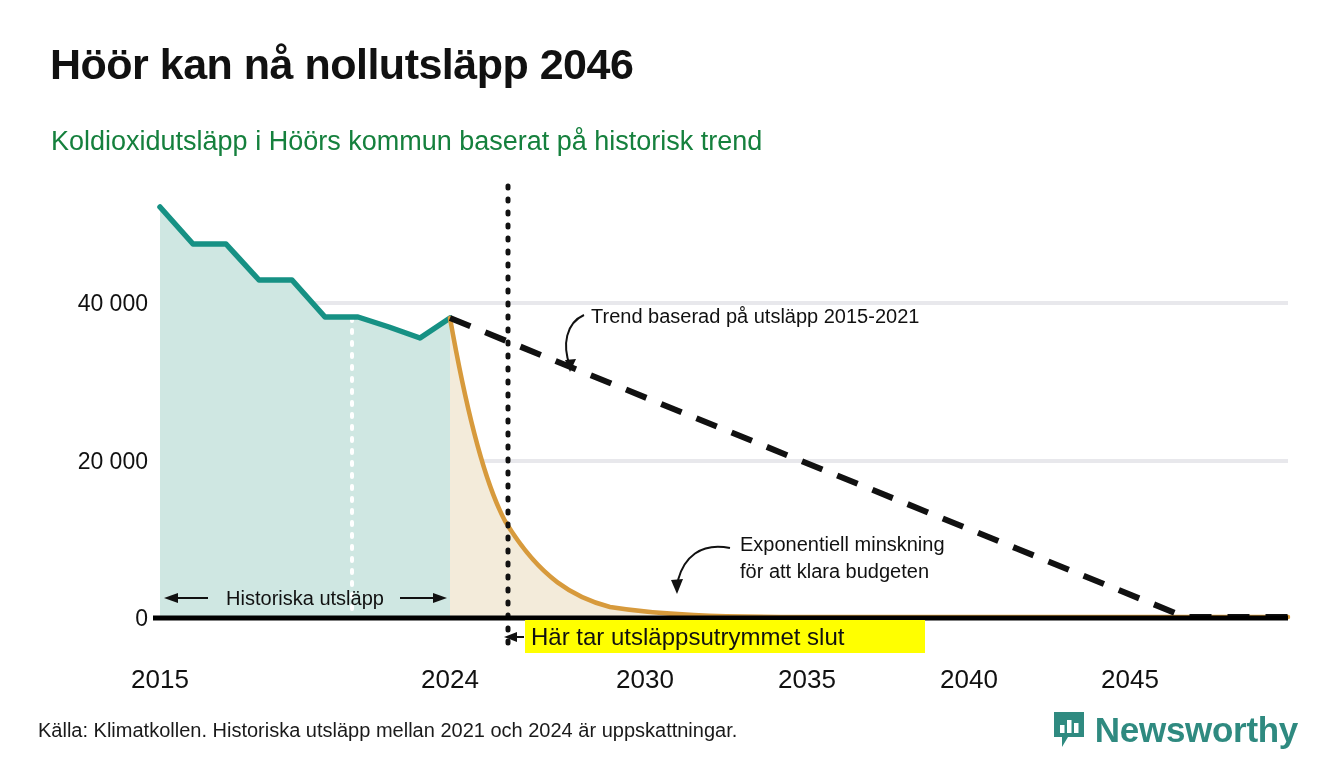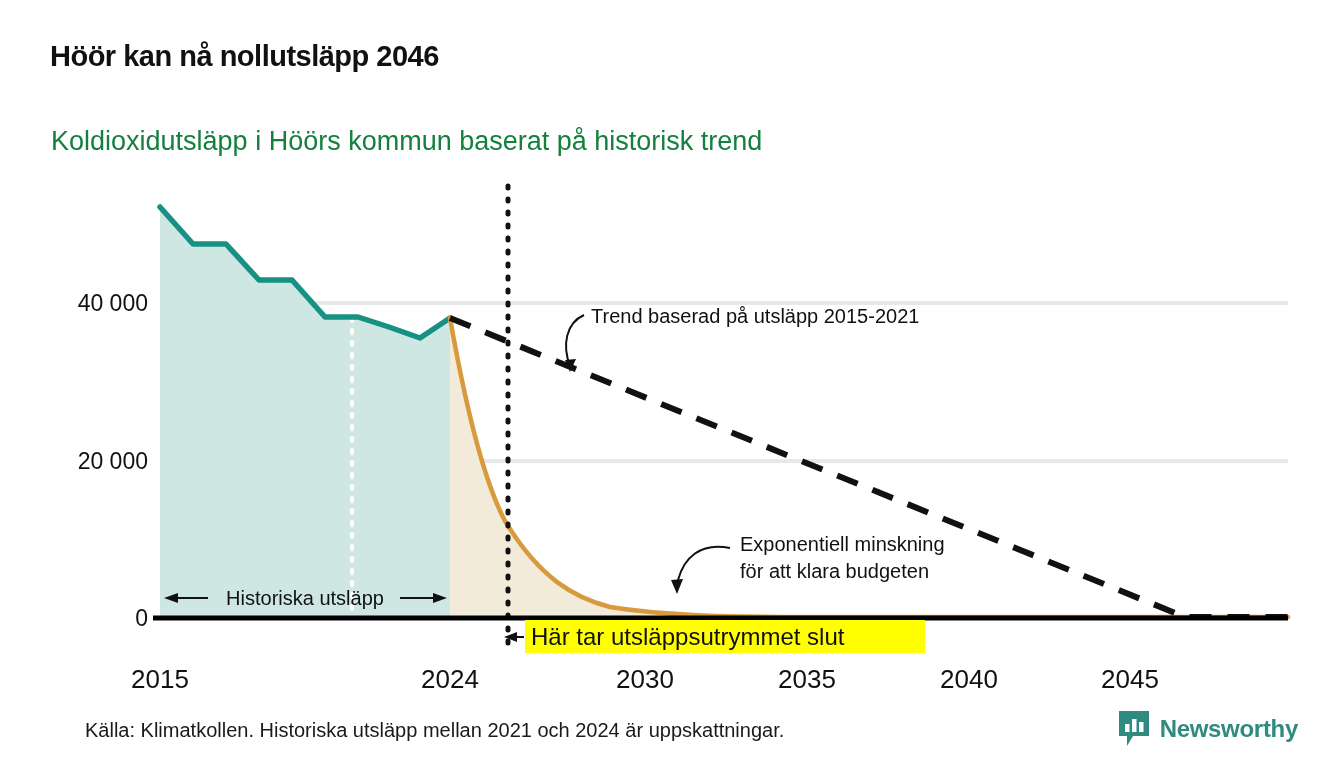--- a/index.html
+++ b/index.html
@@ -7,49 +7,49 @@
     width:1340px;height:780px;
     background:#ffffff;
     font-family:"Liberation Sans", sans-serif;
     color:#1a1a1a;
     overflow:hidden;
     position:relative;
   }
 
   .title{
     position:absolute;left:50px;top:40px;
-    font-size:29px;font-weight:bold;letter-spacing:-0.5px;
+    font-size:43px;font-weight:bold;letter-spacing:-0.5px;
     color:#111111;white-space:nowrap;
   }
   .subtitle{
     position:absolute;left:51px;top:126px;
     font-size:27px;font-weight:400;color:#15803d;white-space:nowrap;
   }
 
   .chart-wrap{position:absolute;left:0;top:0;width:1340px;height:780px;}
   svg.chart{display:block;}
 
   .ytick{font-size:23px;fill:#111;font-family:"Liberation Sans",sans-serif;text-anchor:end;}
   .xtick{font-size:26px;fill:#111;font-family:"Liberation Sans",sans-serif;text-anchor:middle;}
   .anno{font-size:20px;fill:#111;font-family:"Liberation Sans",sans-serif;}
   .anno-hist{font-size:20px;fill:#111;font-family:"Liberation Sans",sans-serif;text-anchor:middle;}
   .anno-end{font-size:24px;fill:#111;font-family:"Liberation Sans",sans-serif;}
 
   .footnote{
     position:absolute;left:38px;top:719px;
-    font-size:20px;color:#1a1a1a;white-space:nowrap;margin-left:47px;
+    font-size:20px;color:#1a1a1a;white-space:nowrap;
   }
 
   .logo{
     position:absolute;right:42px;top:710px;
     display:flex;align-items:center;gap:9px;
   }
   .logo-mark{width:34px;height:38px;position:relative;}
   .logo-text{
-    font-size:24px;font-weight:bold;color:#2f8a80;letter-spacing:-0.3px;
+    font-size:35px;font-weight:bold;color:#2f8a80;letter-spacing:-0.3px;
   }
 </style>
 </head>
 <body>
 
 <div class="title">Höör kan nå nollutsläpp 2046</div>
 <div class="subtitle">Koldioxidutsläpp i Höörs kommun baserat på historisk trend</div>
 
 <div class="chart-wrap">
 <svg class="chart" width="1340" height="710" viewBox="0 0 1340 710">

